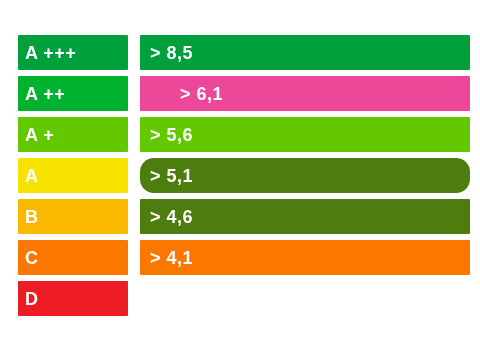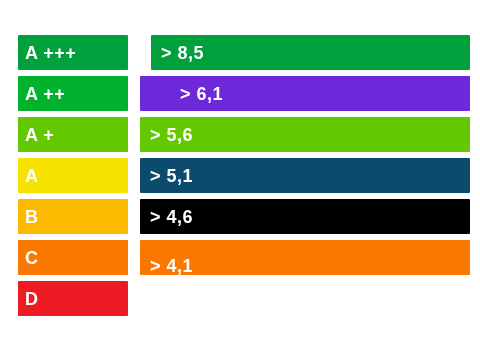--- a/index.html
+++ b/index.html
@@ -79,71 +79,71 @@
 <body>
 
 <div id="label-root" style="background-color: rgb(255, 255, 255);">
   <div class="rating-table">
 
     <div class="rating-row">
       <div class="class-cell" style="background-color: rgb(0, 160, 60);">
         <span class="class-text">A +++</span>
       </div>
       <div class="gap-cell"></div>
-      <div class="value-cell" style="background-color: rgb(0, 160, 60); margin-left: 11px;">
+      <div class="value-cell" style="background-color: rgb(0, 160, 60);">
         <span class="value-text">&gt; 8,5</span>
       </div>
     </div>
 
     <div class="rating-row">
       <div class="class-cell" style="background-color: rgb(0, 178, 45);">
         <span class="class-text">A ++</span>
       </div>
       <div class="gap-cell"></div>
-      <div class="value-cell" style="background-color: #6d28d9; padding-left: 40px;">
+      <div class="value-cell" style="background-color: #ec4899; padding-left: 40px;">
         <span class="value-text">&gt; 6,1</span>
       </div>
     </div>
 
     <div class="rating-row">
       <div class="class-cell" style="background-color: rgb(99, 200, 0);">
         <span class="class-text">A +</span>
       </div>
       <div class="gap-cell"></div>
       <div class="value-cell" style="background-color: rgb(99, 200, 0); text-align: center;">
         <span class="value-text">&gt; 5,6</span>
       </div>
     </div>
 
     <div class="rating-row">
       <div class="class-cell" style="background-color: rgb(246, 228, 0);">
         <span class="class-text">A</span>
       </div>
       <div class="gap-cell"></div>
-      <div class="value-cell" style="background-color: #0c4a6e;">
+      <div class="value-cell" style="background-color: #4d7c0f; border-radius: 14px;">
         <span class="value-text">&gt; 5,1</span>
       </div>
     </div>
 
     <div class="rating-row">
       <div class="class-cell" style="background-color: rgb(251, 185, 0);">
         <span class="class-text">B</span>
       </div>
       <div class="gap-cell"></div>
-      <div class="value-cell" style="background-color: #000000;">
+      <div class="value-cell" style="background-color: #4d7c0f;">
         <span class="value-text">&gt; 4,6</span>
       </div>
     </div>
 
     <div class="rating-row">
       <div class="class-cell" style="background-color: rgb(250, 120, 0);">
         <span class="class-text">C</span>
       </div>
       <div class="gap-cell"></div>
-      <div class="value-cell" style="background-color: rgb(250, 120, 0); align-items: flex-end;">
+      <div class="value-cell" style="background-color: rgb(250, 120, 0);">
         <span class="value-text">&gt; 4,1</span>
       </div>
     </div>
 
     <div class="rating-row">
       <div class="class-cell" style="background-color: rgb(237, 27, 36);">
         <span class="class-text">D</span>
       </div>
       <div class="gap-cell"></div>
     </div>

